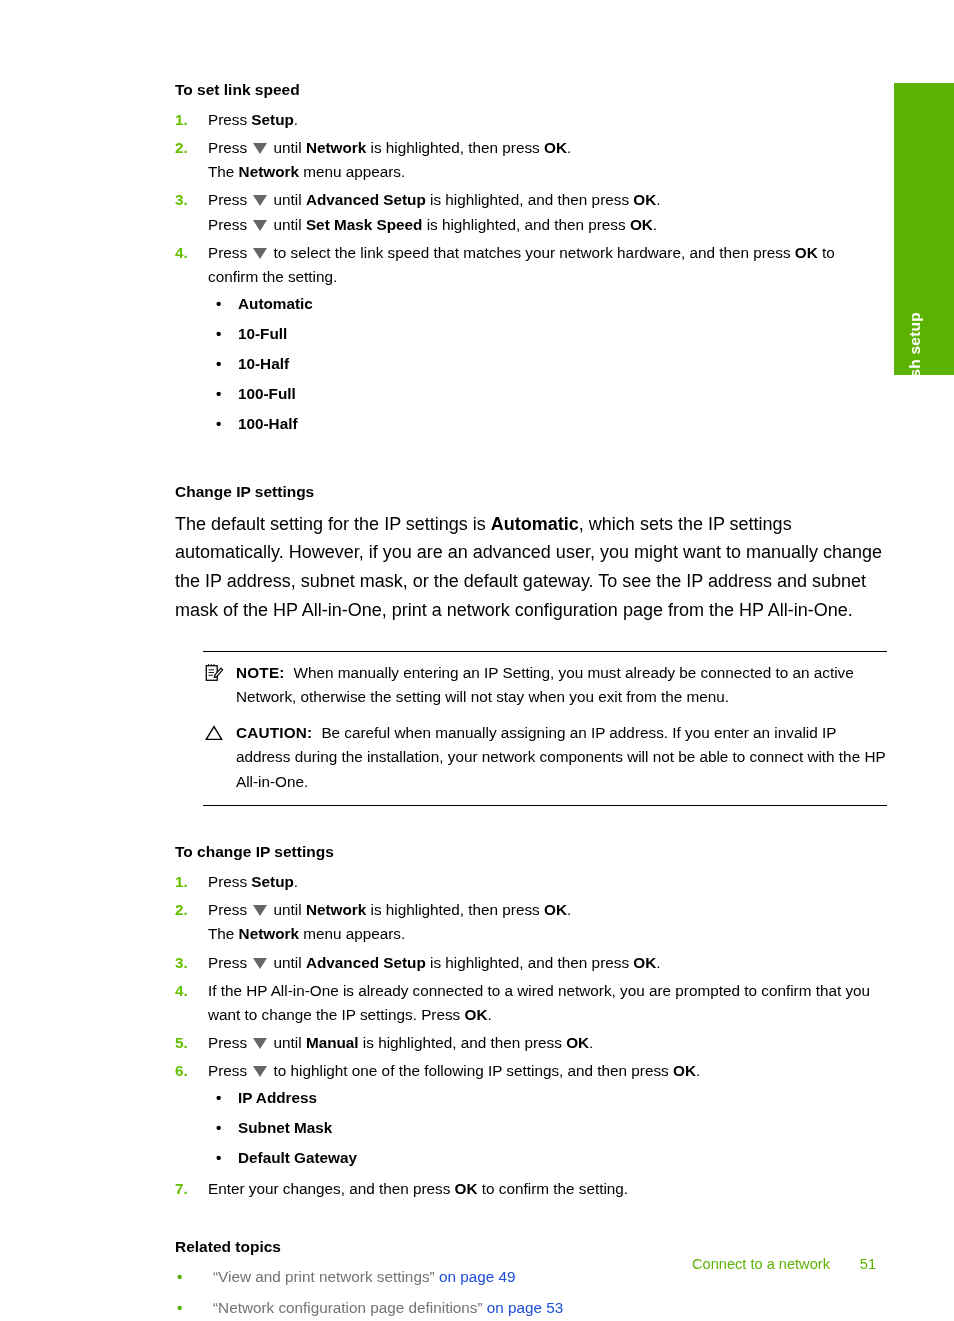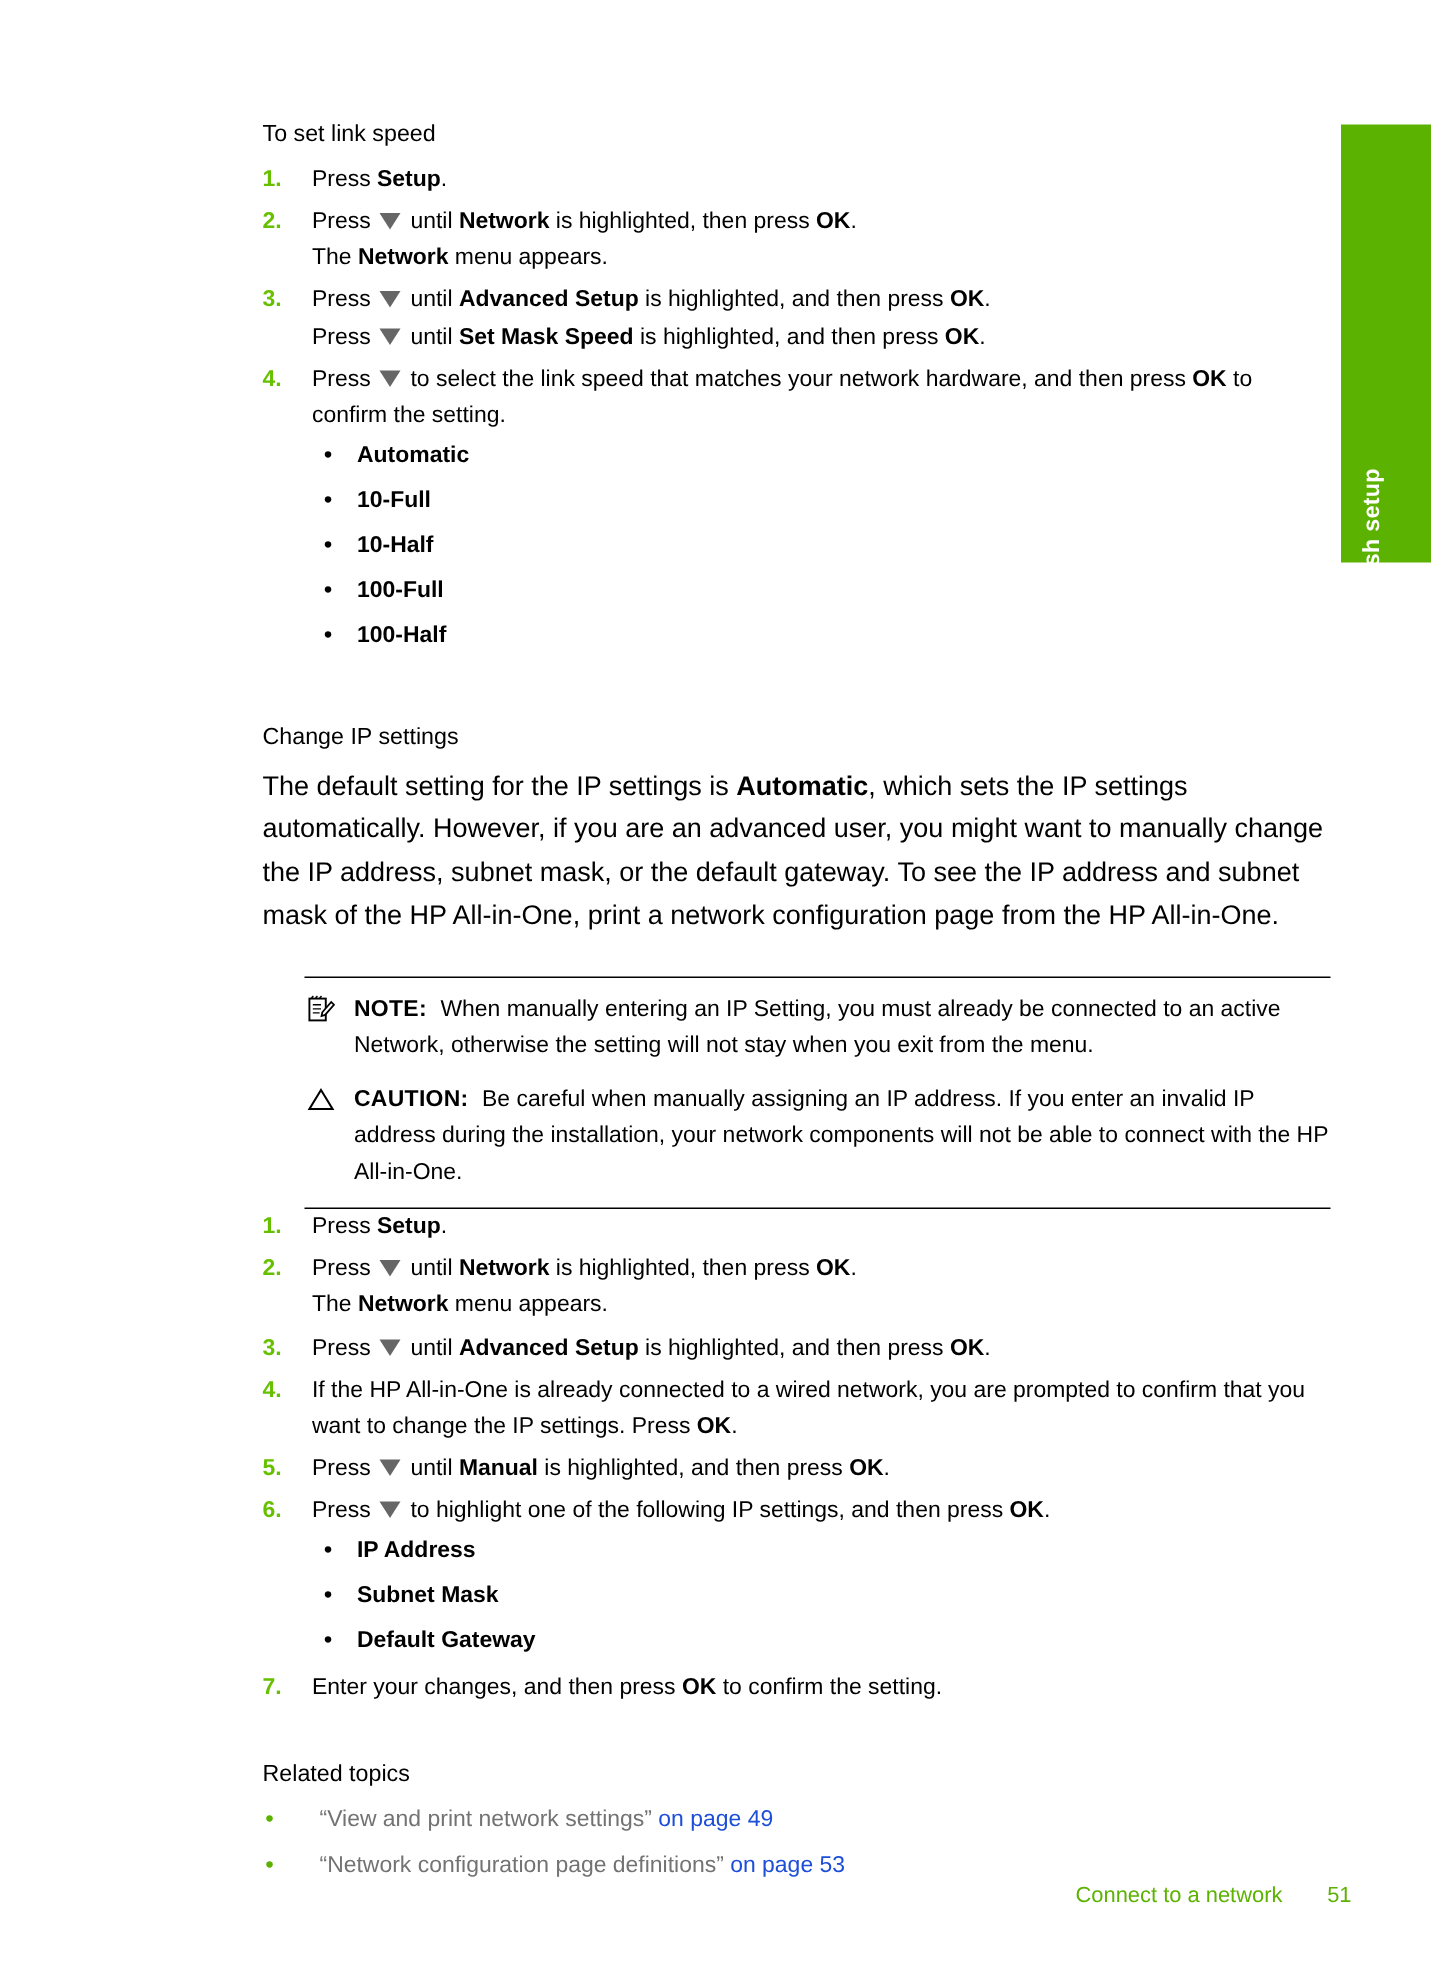--- a/index.html
+++ b/index.html
@@ -44,21 +44,21 @@
   
   .content {
     position: absolute;
     left: 175px;
     top: 80px;
     width: 712px;
   }
 
   h2.section-title {
     font-size: 15.5px;
-    font-weight: normal;
+    font-weight: bold;
     margin: 0 0 7px 0;
     line-height: 1.35;
   }
   h2.section-title.spaced { margin-top: 46px; }
   h2.section-title.spaced-sm { margin-top: 36px; }
 
   
   ol.steps {
     list-style: none;
     margin: 0;
@@ -163,21 +163,21 @@
   }
   .link-title {
     color: #737373;
   }
   .link-tail { color: #1d4ed8; }
 
   
   .footer {
     position: absolute;
     left: 175px;
-    right: 53px;
+    right: 78px;
     top: 1256px;
     text-align: right;
     color: #5cb200;
     font-size: 14.6px;
   }
   .footer .fpage {
     display: inline-block;
     min-width: 42px;
     text-align: right;
   }
@@ -246,20 +246,21 @@
               <line x1="5" y1="10.5" x2="11" y2="10.5" stroke="#000" stroke-width="1"></line>
               <line x1="5" y1="13.5" x2="10" y2="13.5" stroke="#000" stroke-width="1"></line>
               <path d="M12 13 L18.5 5.5 L20.5 7.5 L14 15 L11.4 15.8 Z" fill="#fff" stroke="#000" stroke-width="1.3"></path>
               <path d="M4 2.6 l1.4 -1.4 M7 2.6 l1.4 -1.4 M10 2.6 l1.4 -1.4" stroke="#000" stroke-width="1.1"></path>
             </svg></span><span class="clabel">NOTE:</span><span class="cgap"></span><span>When manually entering an IP Setting, you must already be connected to an active Network, otherwise the setting will not stay when you exit from the menu.</span></div>
         <div class="callout"><span class="cicon"><svg viewBox="0 0 22 22" width="22" height="20" xmlns="http://www.w3.org/2000/svg">
               <path d="M11 4 L19.5 18 L2.5 18 Z" fill="none" stroke="#000" stroke-width="1.5" stroke-linejoin="miter"></path>
             </svg></span><span class="clabel">CAUTION:</span><span class="cgap"></span><span>Be careful when manually assigning an IP address. If you enter an invalid IP address during the installation, your network components will not be able to connect with the HP All-in-One.</span></div>
       </div>
 
+    <h2 class="section-title spaced-sm">To change IP settings</h2>
     <ol class="steps" id="change-ip-steps">
         <li>
           <span class="num">1.</span>
           <span class="sub-line">Press <b>Setup</b>.</span>
         </li>
         <li>
           <span class="num">2.</span>
           <span class="sub-line">Press <span class="arrow"></span> until <b>Network</b> is highlighted, then press <b>OK</b>.</span>
           <span class="sub-line">The <b>Network</b> menu appears.</span>
         </li>

